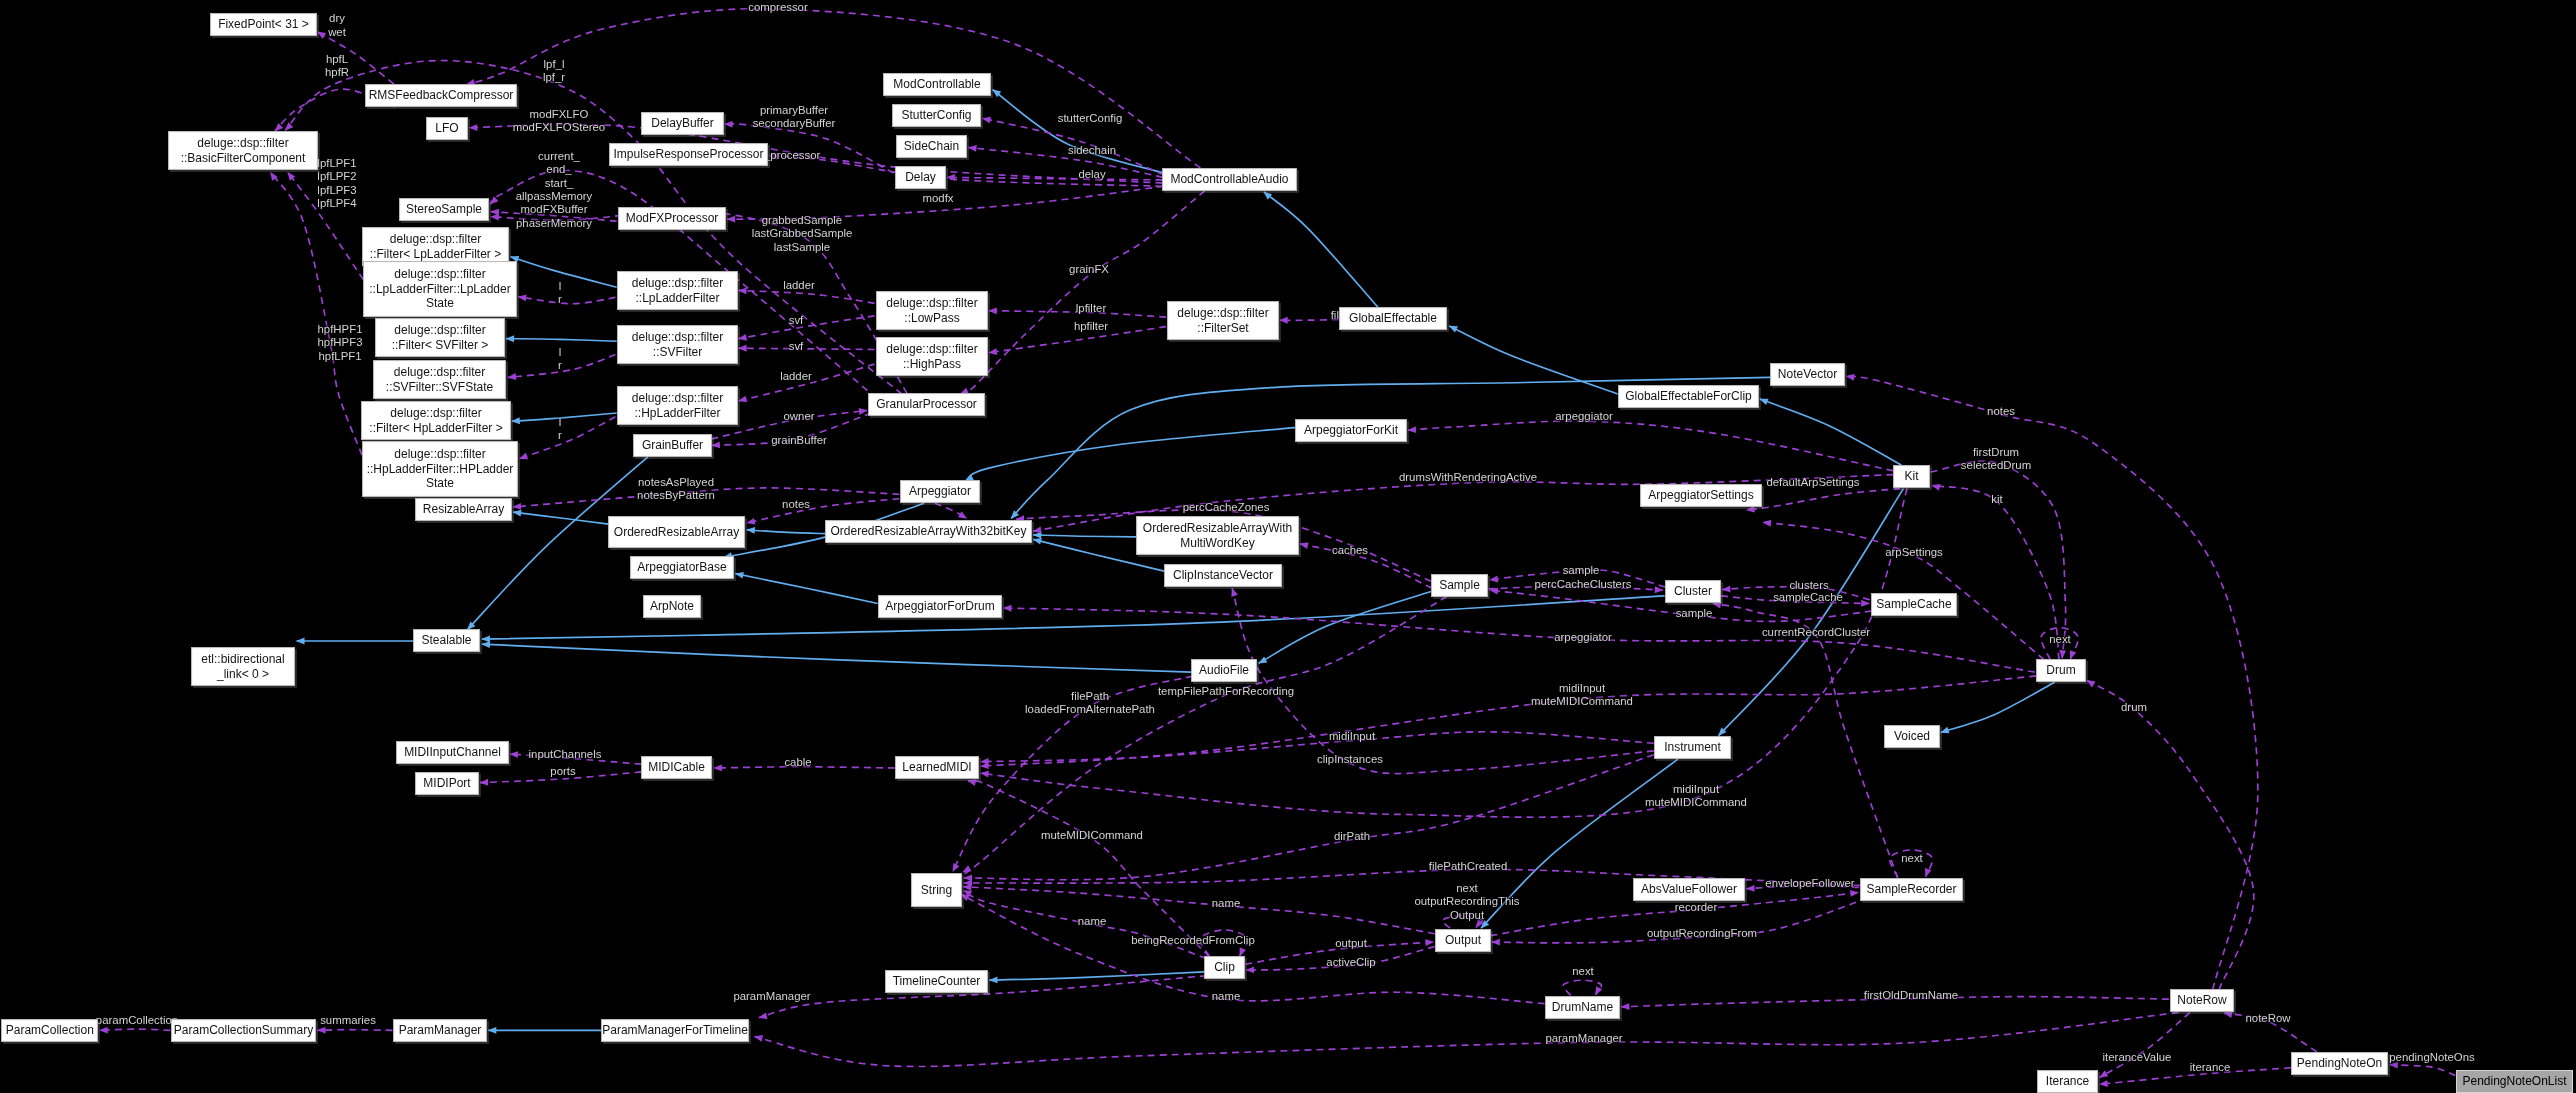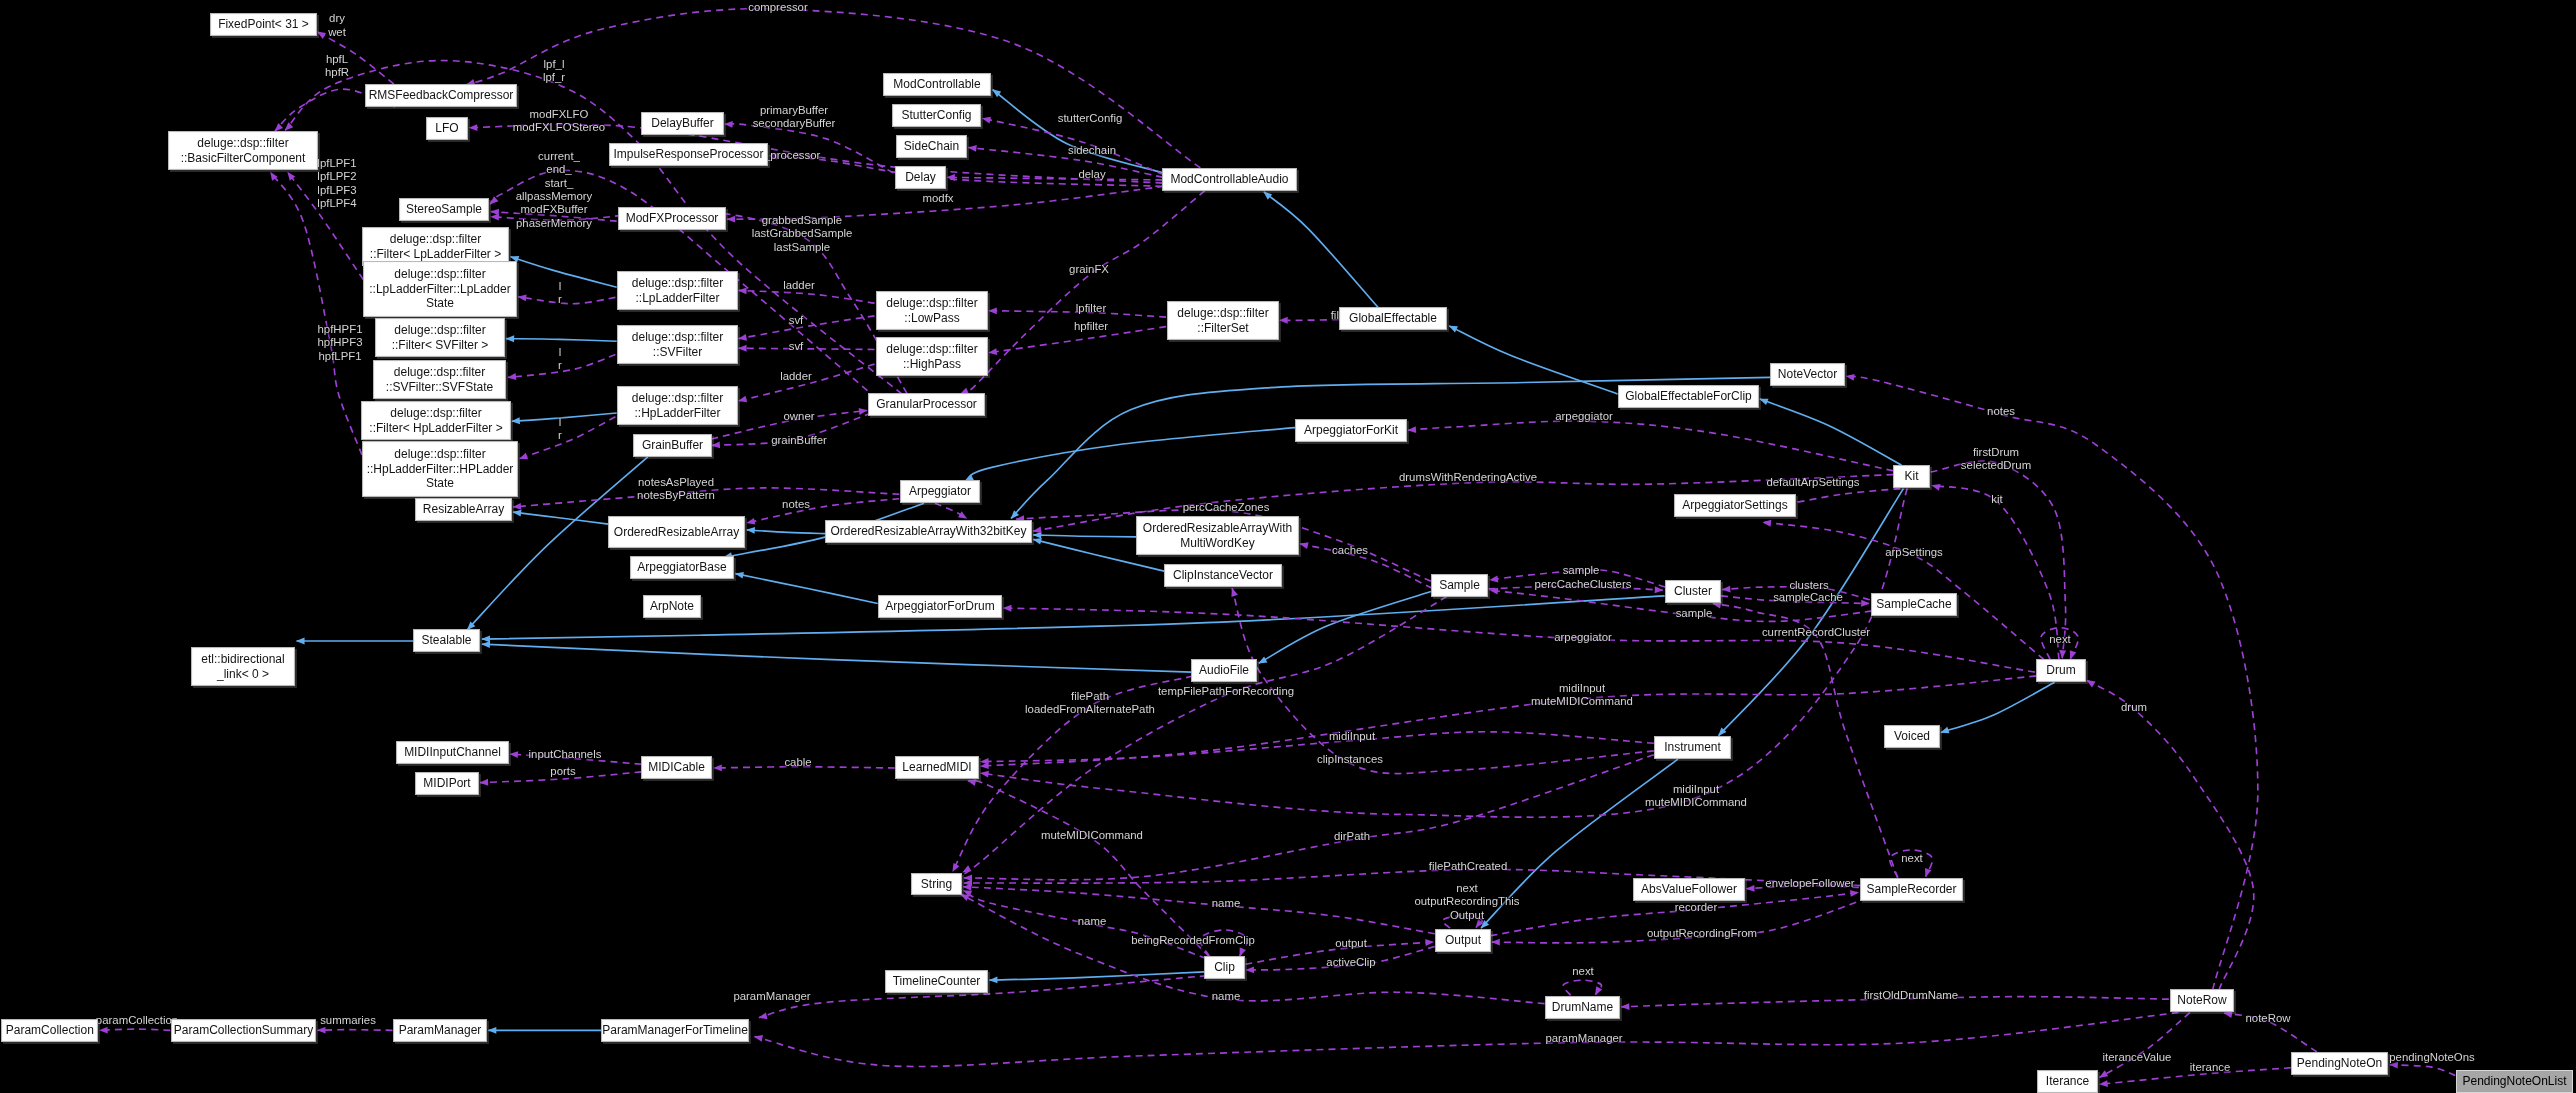--- a/index.html
+++ b/index.html
@@ -308,32 +308,32 @@
       <div class="node" style="left: 643px; top: 595px; width: 58px; height: 23px;">ArpNote</div>
       <div class="node" style="left: 878px; top: 595px; width: 124px; height: 23px;">ArpeggiatorForDrum</div>
       <div class="node" style="left: 1431px; top: 574px; width: 57px; height: 23px;">Sample</div>
       <div class="node" style="left: 1665px; top: 580px; width: 56px; height: 23px;">Cluster</div>
       <div class="node" style="left: 1871px; top: 593px; width: 86px; height: 23px;">SampleCache</div>
       <div class="node" style="left: 191px; top: 647px; width: 104px; height: 39px;">etl::bidirectional
 _link&lt; 0 &gt;</div>
       <div class="node" style="left: 413px; top: 629px; width: 67px; height: 23px;">Stealable</div>
       <div class="node" style="left: 1191px; top: 659px; width: 66px; height: 23px;">AudioFile</div>
       <div class="node" style="left: 1295px; top: 419px; width: 112px; height: 23px;">ArpeggiatorForKit</div>
-      <div class="node" style="left: 1640px; top: 494px; width: 122px; height: 23px; margin-left: 34px;">ArpeggiatorSettings</div>
+      <div class="node" style="left: 1640px; top: 484px; width: 122px; height: 23px;">ArpeggiatorSettings</div>
       <div class="node" style="left: 1770px; top: 363px; width: 75px; height: 23px;">NoteVector</div>
       <div class="node" style="left: 1618px; top: 385px; width: 141px; height: 23px;">GlobalEffectableForClip</div>
       <div class="node" style="left: 1893px; top: 465px; width: 37px; height: 23px;">Kit</div>
       <div class="node" style="left: 2036px; top: 659px; width: 50px; height: 23px;">Drum</div>
       <div class="node" style="left: 1884px; top: 725px; width: 56px; height: 23px;">Voiced</div>
       <div class="node" style="left: 1654px; top: 736px; width: 77px; height: 23px;">Instrument</div>
       <div class="node" style="left: 396px; top: 741px; width: 113px; height: 23px;">MIDIInputChannel</div>
       <div class="node" style="left: 415px; top: 772px; width: 64px; height: 23px;">MIDIPort</div>
       <div class="node" style="left: 641px; top: 756px; width: 71px; height: 23px;">MIDICable</div>
       <div class="node" style="left: 895px; top: 756px; width: 84px; height: 23px;">LearnedMIDI</div>
-      <div class="node" style="left: 911px; top: 873px; width: 51px; height: 22px;">String</div>
+      <div class="node" style="left: 911px; top: 873px; width: 51px; height: 34px;">String</div>
       <div class="node" style="left: 1633px; top: 878px; width: 112px; height: 23px;">AbsValueFollower</div>
       <div class="node" style="left: 1860px; top: 878px; width: 103px; height: 23px;">SampleRecorder</div>
       <div class="node" style="left: 1435px; top: 929px; width: 56px; height: 23px;">Output</div>
       <div class="node" style="left: 1204px; top: 956px; width: 41px; height: 23px;">Clip</div>
       <div class="node" style="left: 885px; top: 970px; width: 103px; height: 23px;">TimelineCounter</div>
       <div class="node" style="left: 1545px; top: 996px; width: 75px; height: 23px;">DrumName</div>
       <div class="node" style="left: 2170px; top: 989px; width: 64px; height: 23px;">NoteRow</div>
       <div class="node" style="left: 1.3px; top: 1019px; width: 97px; height: 23px;">ParamCollection</div>
       <div class="node" style="left: 171px; top: 1019px; width: 145px; height: 23px;">ParamCollectionSummary</div>
       <div class="node" style="left: 393px; top: 1019px; width: 94px; height: 23px;">ParamManager</div>

